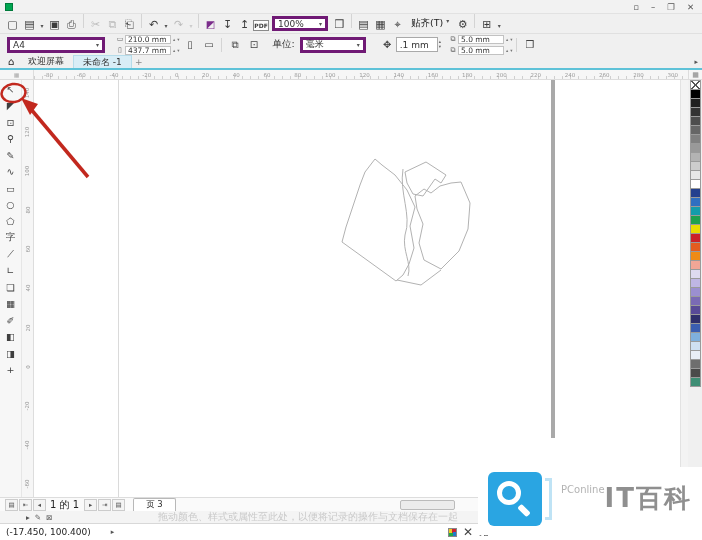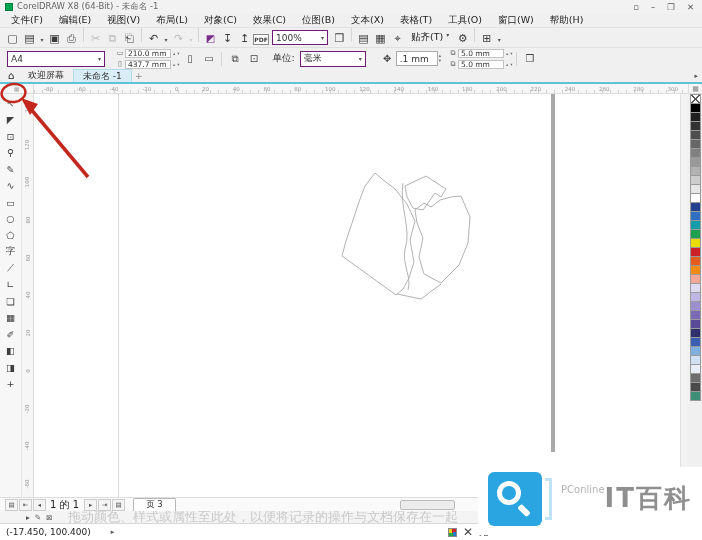--- a/index.html
+++ b/index.html
@@ -19,21 +19,21 @@
 
   
   .toolbar { height:20px; display:flex; align-items:center; background:#f0f0f0; border-top:1px solid #e2e2e2; padding-left:4px; flex:0 0 auto;}
   .tbtn { min-width:17px; height:17px; display:inline-flex; align-items:center; justify-content:center; font-size:11px; color:#3c3c3c;}
   .tbtn.dd { min-width:8px; font-size:6px; color:#555;}
   .tbtn.dis { color:#bdbdbd;}
   .tbtn.dd.dis { color:#ccc;}
   .tbtn.purple { color:#7b2d8b; font-size:10px;}
   .tbtn.txt { font-size:6px; font-weight:bold; border:1px solid #8a8a8a; height:11px; min-width:16px; background:#fdfdfd;}
   .tsep { width:1px; height:14px; background:#d4d4d4; margin:0 3px; display:inline-block;}
-  .combo { height:15px; border:1px solid #701a75; background:#fff; display:inline-flex; align-items:center; justify-content:space-between; padding:0 3px; font-size:9px; margin:0 3px;}
+  .combo { height:15px; border:3px solid #701a75; background:#fff; display:inline-flex; align-items:center; justify-content:space-between; padding:0 3px; font-size:9px; margin:0 3px;}
   .combo .caret { font-size:6px; color:#555; margin-left:3px;}
   .zoom-combo { width:56px; }
   .snap-btn { display:inline-flex; gap:3px; font-size:9.5px; padding:0 5px; color:#222;}
   .snap-btn .caret { font-size:6px; color:#555;}
 
   
   .propbar { height:22px; display:flex; align-items:center; background:#f0f0f0; border-top:1px solid #e0e0e0; padding-left:4px; flex:0 0 auto;}
   .preset-combo { width:98px; height:16px;}
   .stack2 { display:flex; flex-direction:column; justify-content:center; gap:1px; margin-left:7px;}
   .srow { display:flex; align-items:center; height:10px; font-size:7.5px; color:#333;}
@@ -83,21 +83,21 @@
   .pagenav-row { height:14px; display:flex; align-items:center; background:#fafafa; border-top:1px solid #ddd; position:relative; flex:0 0 auto; padding-left:4px;}
   .pn-btn { width:13px; height:12px; border:1px solid #ccc; background:#f4f4f4; display:inline-flex; align-items:center; justify-content:center; font-size:6.5px; color:#555; margin-left:1px;}
   .pn-text { margin:8px 4px; font-size:10px; color:#222;}
   .page-tab { height:13px; border:1px solid #b8b8b8; border-bottom:0; background:#fff; display:flex; align-items:center; padding:0 12px; font-size:8.5px; margin-left:8px; border-radius:2px 2px 0 0;}
   .hscroll-thumb { position:absolute; left:400px; top:2px; width:55px; height:10px; background:#ececec; border:1px solid #bbb; border-radius:2px;}
   .pn-end { position:absolute; right:2px; top:2px; font-size:6px; color:#777; border:1px solid #ccc; background:#f4f4f4; width:11px; height:10px; display:flex; align-items:center; justify-content:center;}
 
   
   .hint-row { height:12px; display:flex; align-items:center; background:#f4f4f4; flex:0 0 auto;}
   .hint-icons { display:flex; gap:5px; margin-left:26px; font-size:7.5px; color:#555;}
-  .hint-text { margin-left:auto; margin-right:244px; font-size:13px; color:#c9c9c9; white-space:nowrap;}
+  .hint-text { margin-left:auto; margin-right:244px; font-size:10px; color:#c9c9c9; white-space:nowrap;}
   .coords-row { height:17px; background:#fff; border-top:1px solid #d8d8d8; display:flex; align-items:center; position:relative; flex:0 0 auto;}
   .coords { margin-left:6px; font-size:9px; color:#222;}
   .coords-arrow { margin-left:20px; font-size:7px; color:#555;}
   .fill-indicators { position:absolute; left:448px; display:flex; align-items:center; gap:6px;}
   .colorgrid-icon { width:9px; height:9px; background:conic-gradient(#c23 0 25%, #27c 25% 50%, #2a4 50% 75%, #ec2 75% 100%); border:1px solid #888;}
   .big-x { font-size:12px; color:#444;}
   .none-label { font-size:9px; color:#222;}
 
   
   .watermark { position:absolute; right:0; bottom:5px; background:#fff; display:flex; align-items:center; gap:9px; padding:5px 10px 9px 10px; z-index:40;}
@@ -111,45 +111,29 @@
 
   .annotation-svg { position:absolute; left:0; top:0; pointer-events:none; z-index:60;}
 </style>
 </head>
 <body>
 
 <div class="app">
 
   <div class="titlebar">
     <span class="title-logo"></span>
-    <span>CorelDRAW X8 (64-Bit) - 未命名 -1</span>
     <span class="win-controls">
 
     <span>▫</span>
         <span>–</span>
         <span>❐</span>
         <span>✕</span>
       </span>
   </div>
 
-  <div class="menubar">
-
-  <span class="menu-item">文件(F)</span>
-      <span class="menu-item">编辑(E)</span>
-      <span class="menu-item">视图(V)</span>
-      <span class="menu-item">布局(L)</span>
-      <span class="menu-item">对象(C)</span>
-      <span class="menu-item">效果(C)</span>
-      <span class="menu-item">位图(B)</span>
-      <span class="menu-item">文本(X)</span>
-      <span class="menu-item">表格(T)</span>
-      <span class="menu-item">工具(O)</span>
-      <span class="menu-item">窗口(W)</span>
-      <span class="menu-item">帮助(H)</span>
-    </div>
 
   <div class="toolbar">
     <span>
       
     <span class="tbtn">▢</span><span class="tbtn">▤</span><span class="tbtn dd">▾</span><span class="tbtn">▣</span><span class="tbtn">⎙</span><span class="tsep"></span><span class="tbtn dis">✂</span><span class="tbtn dis">⧉</span><span class="tbtn">⎗</span><span class="tsep"></span><span class="tbtn">↶</span><span class="tbtn dd">▾</span><span class="tbtn dis">↷</span><span class="tbtn dd dis">▾</span><span class="tsep"></span><span class="tbtn purple">◩</span><span class="tbtn">↧</span><span class="tbtn">↥</span><span class="tbtn txt">PDF</span></span>
     <span class="combo zoom-combo">
       <span>100%</span>
       <span class="caret">▾</span>
     </span>
     <span>

